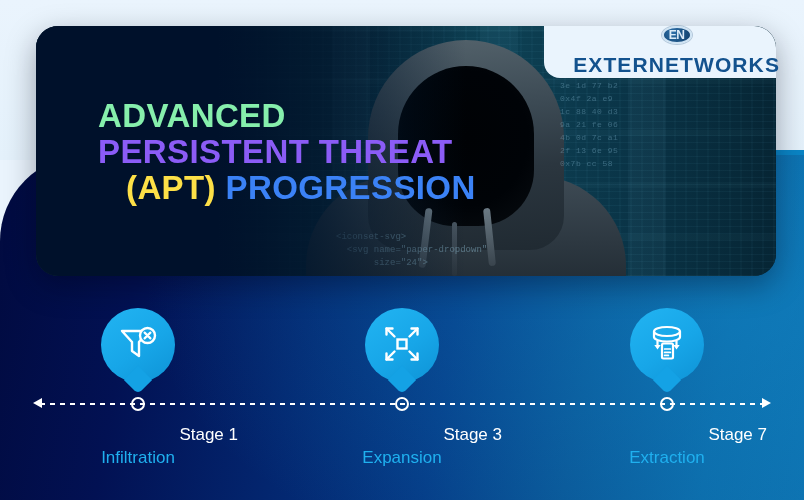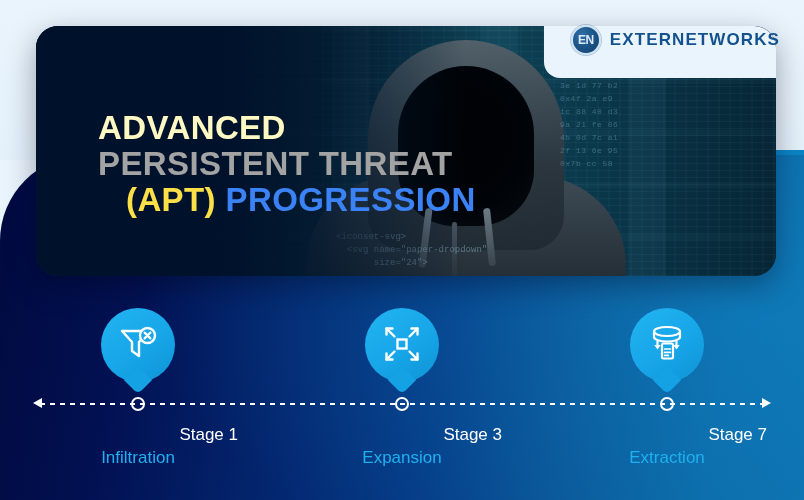--- a/index.html
+++ b/index.html
@@ -130,47 +130,47 @@
     font-size:9px; line-height:13px; color:rgba(170,225,250,.38);
     white-space:pre;
   }
 
   
   .hero-title {
     position:absolute; left:62px; top:72px; z-index:6;
     font-weight:bold; font-size:33px; line-height:36px;
     letter-spacing:.4px;
   }
-  .hero-title .l1 { color:#fef9c3; display:block;margin-top:12px; }
-  .hero-title .l2 { color:#a3a3a3; display:block; }
+  .hero-title .l1 { color:#86efac; display:block; }
+  .hero-title .l2 { color:#8b5cf6; display:block; }
   .hero-title .l3 { display:block; }
   .hero-title .l3 .apt { color:#fde047;margin-left:28px; }
   .hero-title .l3 .rest { color:#3b82f6; }
 
   
   .logo-notch {
     position:absolute; right:0; top:0; width:232px; height:52px;
     background:#eaf4fd;
     border-bottom-left-radius:16px;
     z-index:8;
   }
   .logo {
     position:absolute; right:24px; top:26px; height:28px;
-    display:flex; align-items:center; gap:9px; z-index:9;
+    display:flex; align-items:center; gap:9px; z-index:9;flex-direction:column;
   }
   .logo-mark {
     width:30px; height:30px; border-radius:50%;
     background:radial-gradient(circle at 34% 30%, #2e6fa8 0%, #1d5689 45%, #123f6c 100%);
     border:2px solid #cfe3f3;
     display:flex; align-items:center; justify-content:center;
     color:#dbeaf7; font-size:12px; font-weight:bold; letter-spacing:-.5px;
     box-shadow:0 0 0 1px rgba(20,70,120,.25);
   }
   .logo-text {
-    color:#13528e; font-size:17px; font-weight:bold; letter-spacing:1.1px;
+    color:#13528e; font-size:21px; font-weight:bold; letter-spacing:1.1px;
   }
 
   
   .timeline { position:absolute; left:0; top:300px; width:804px; height:200px; z-index:5; }
 
   .track {
     position:absolute; left:40px; top:103px; width:724px; height:2px;
     background:repeating-linear-gradient(90deg,#ffffff 0 5px, rgba(255,255,255,0) 5px 10px);
   }
   .arrow-l {

